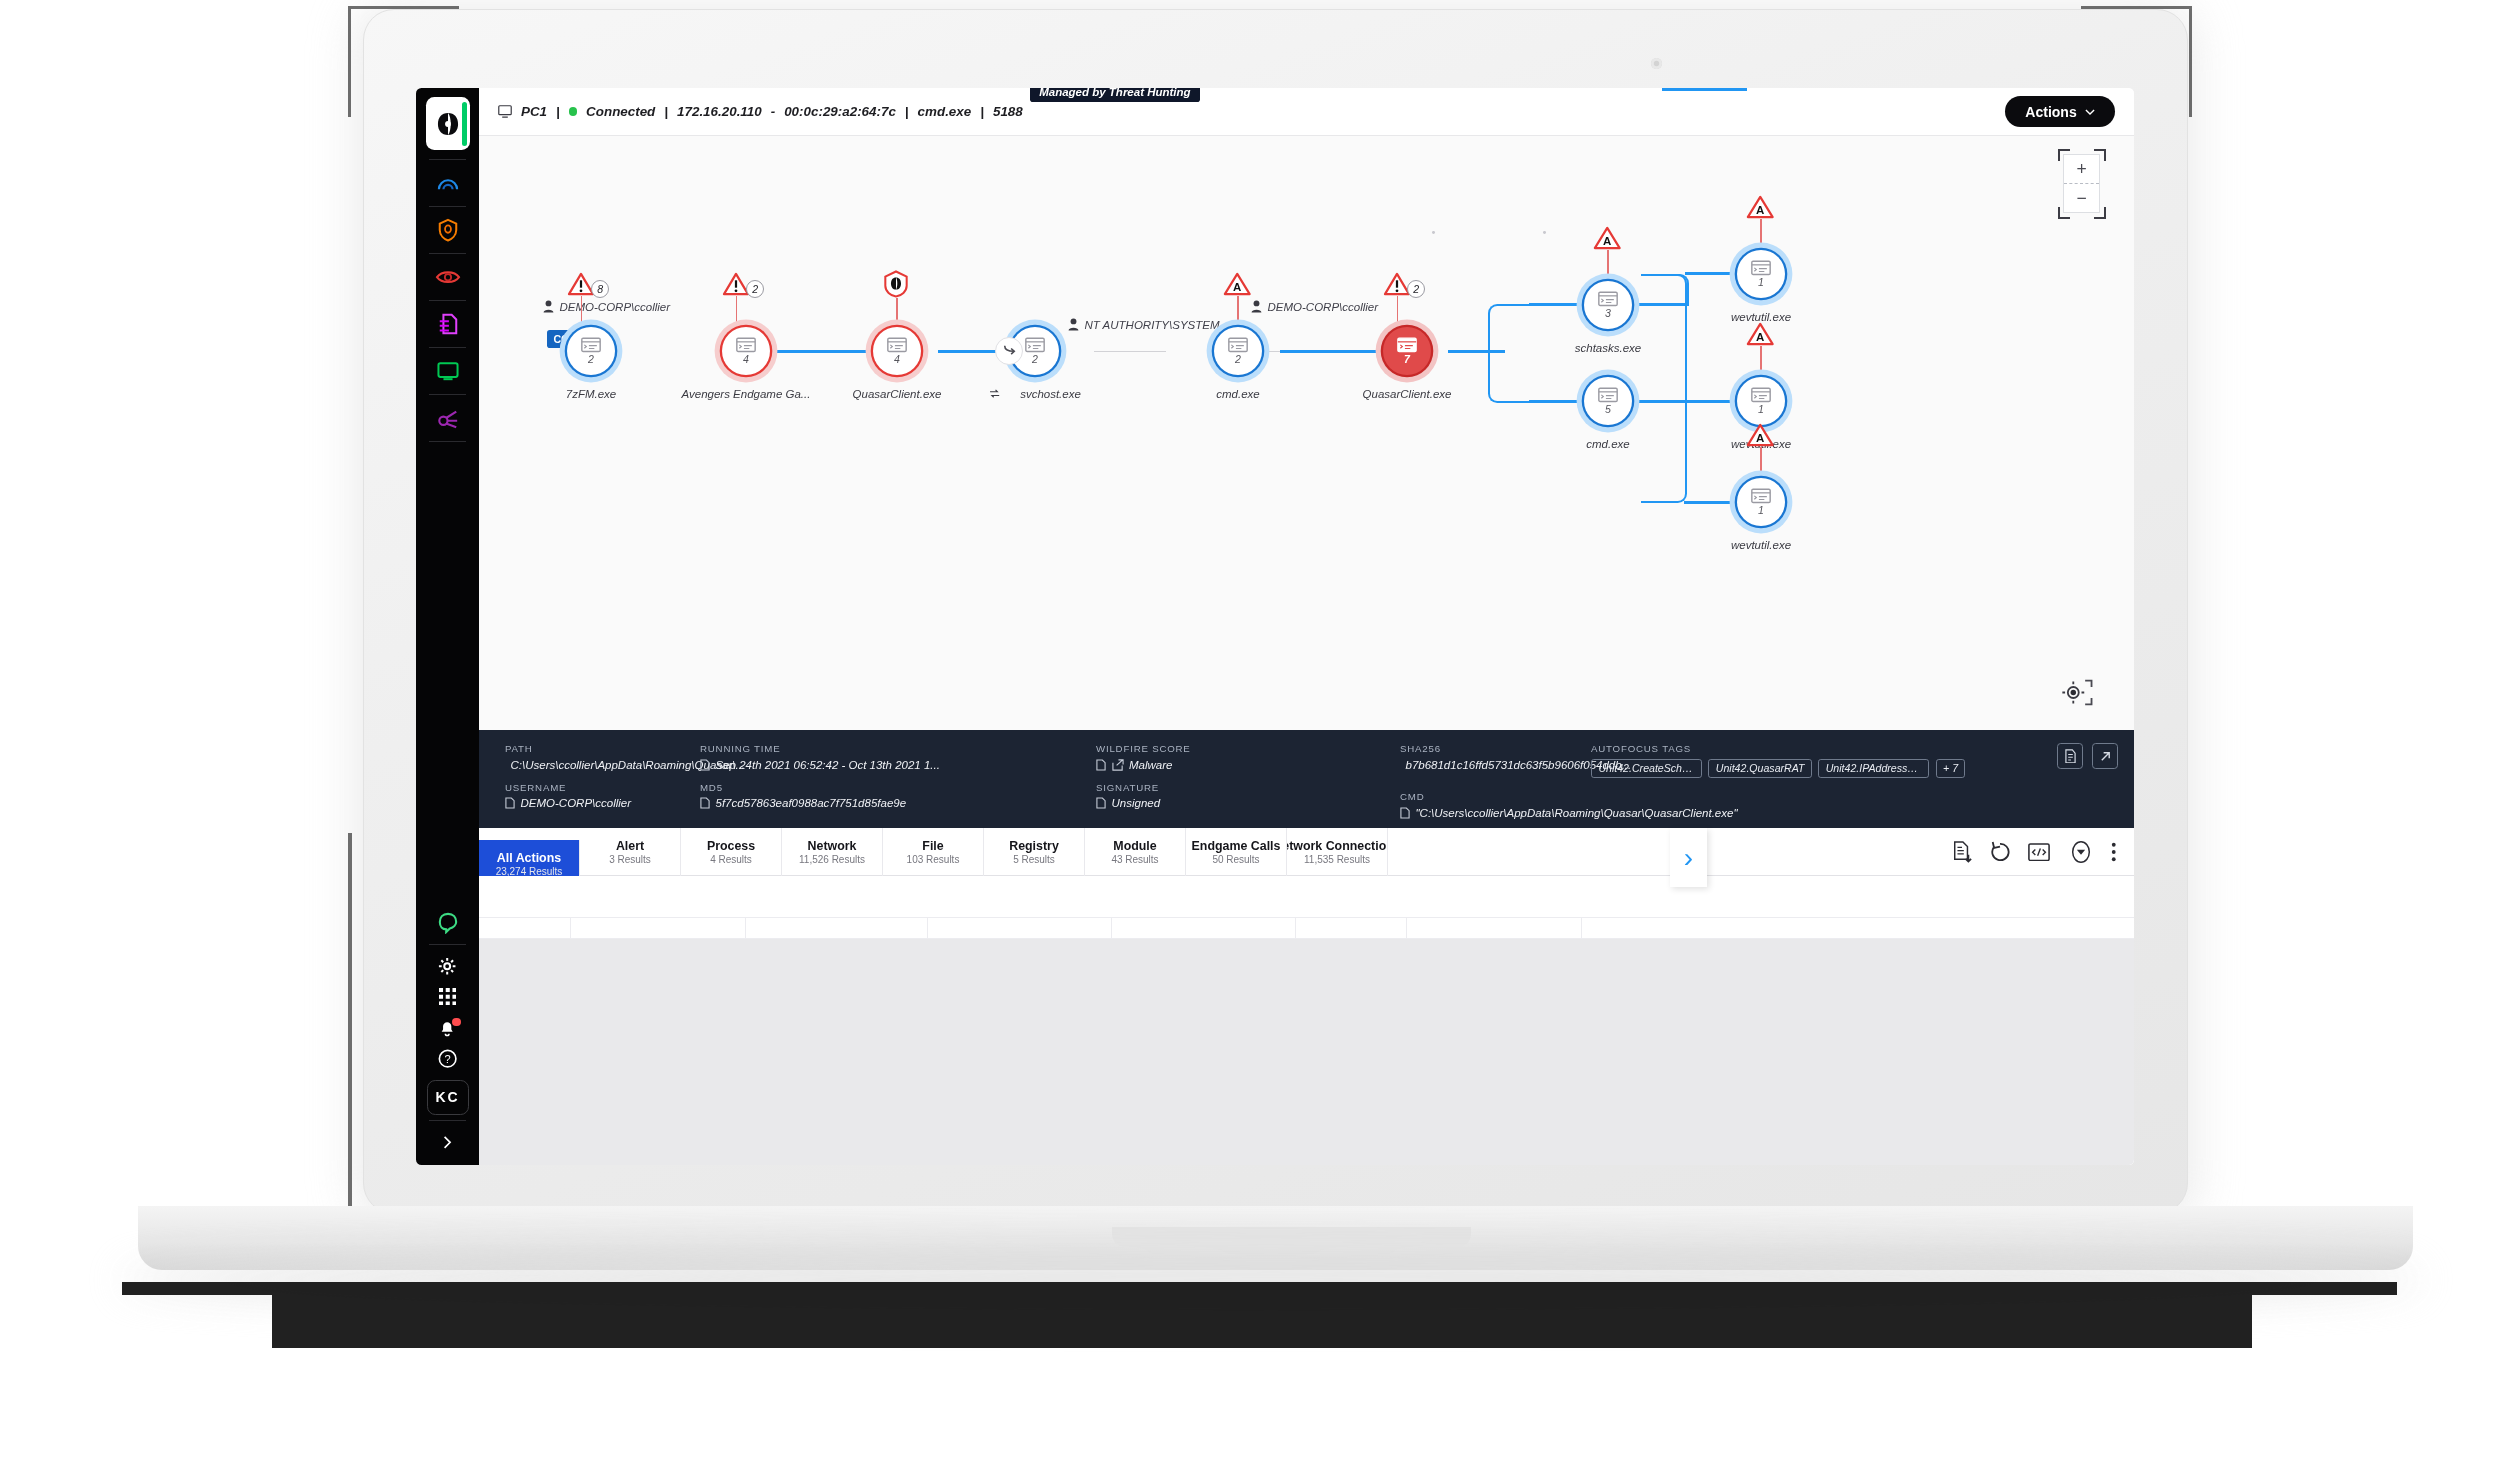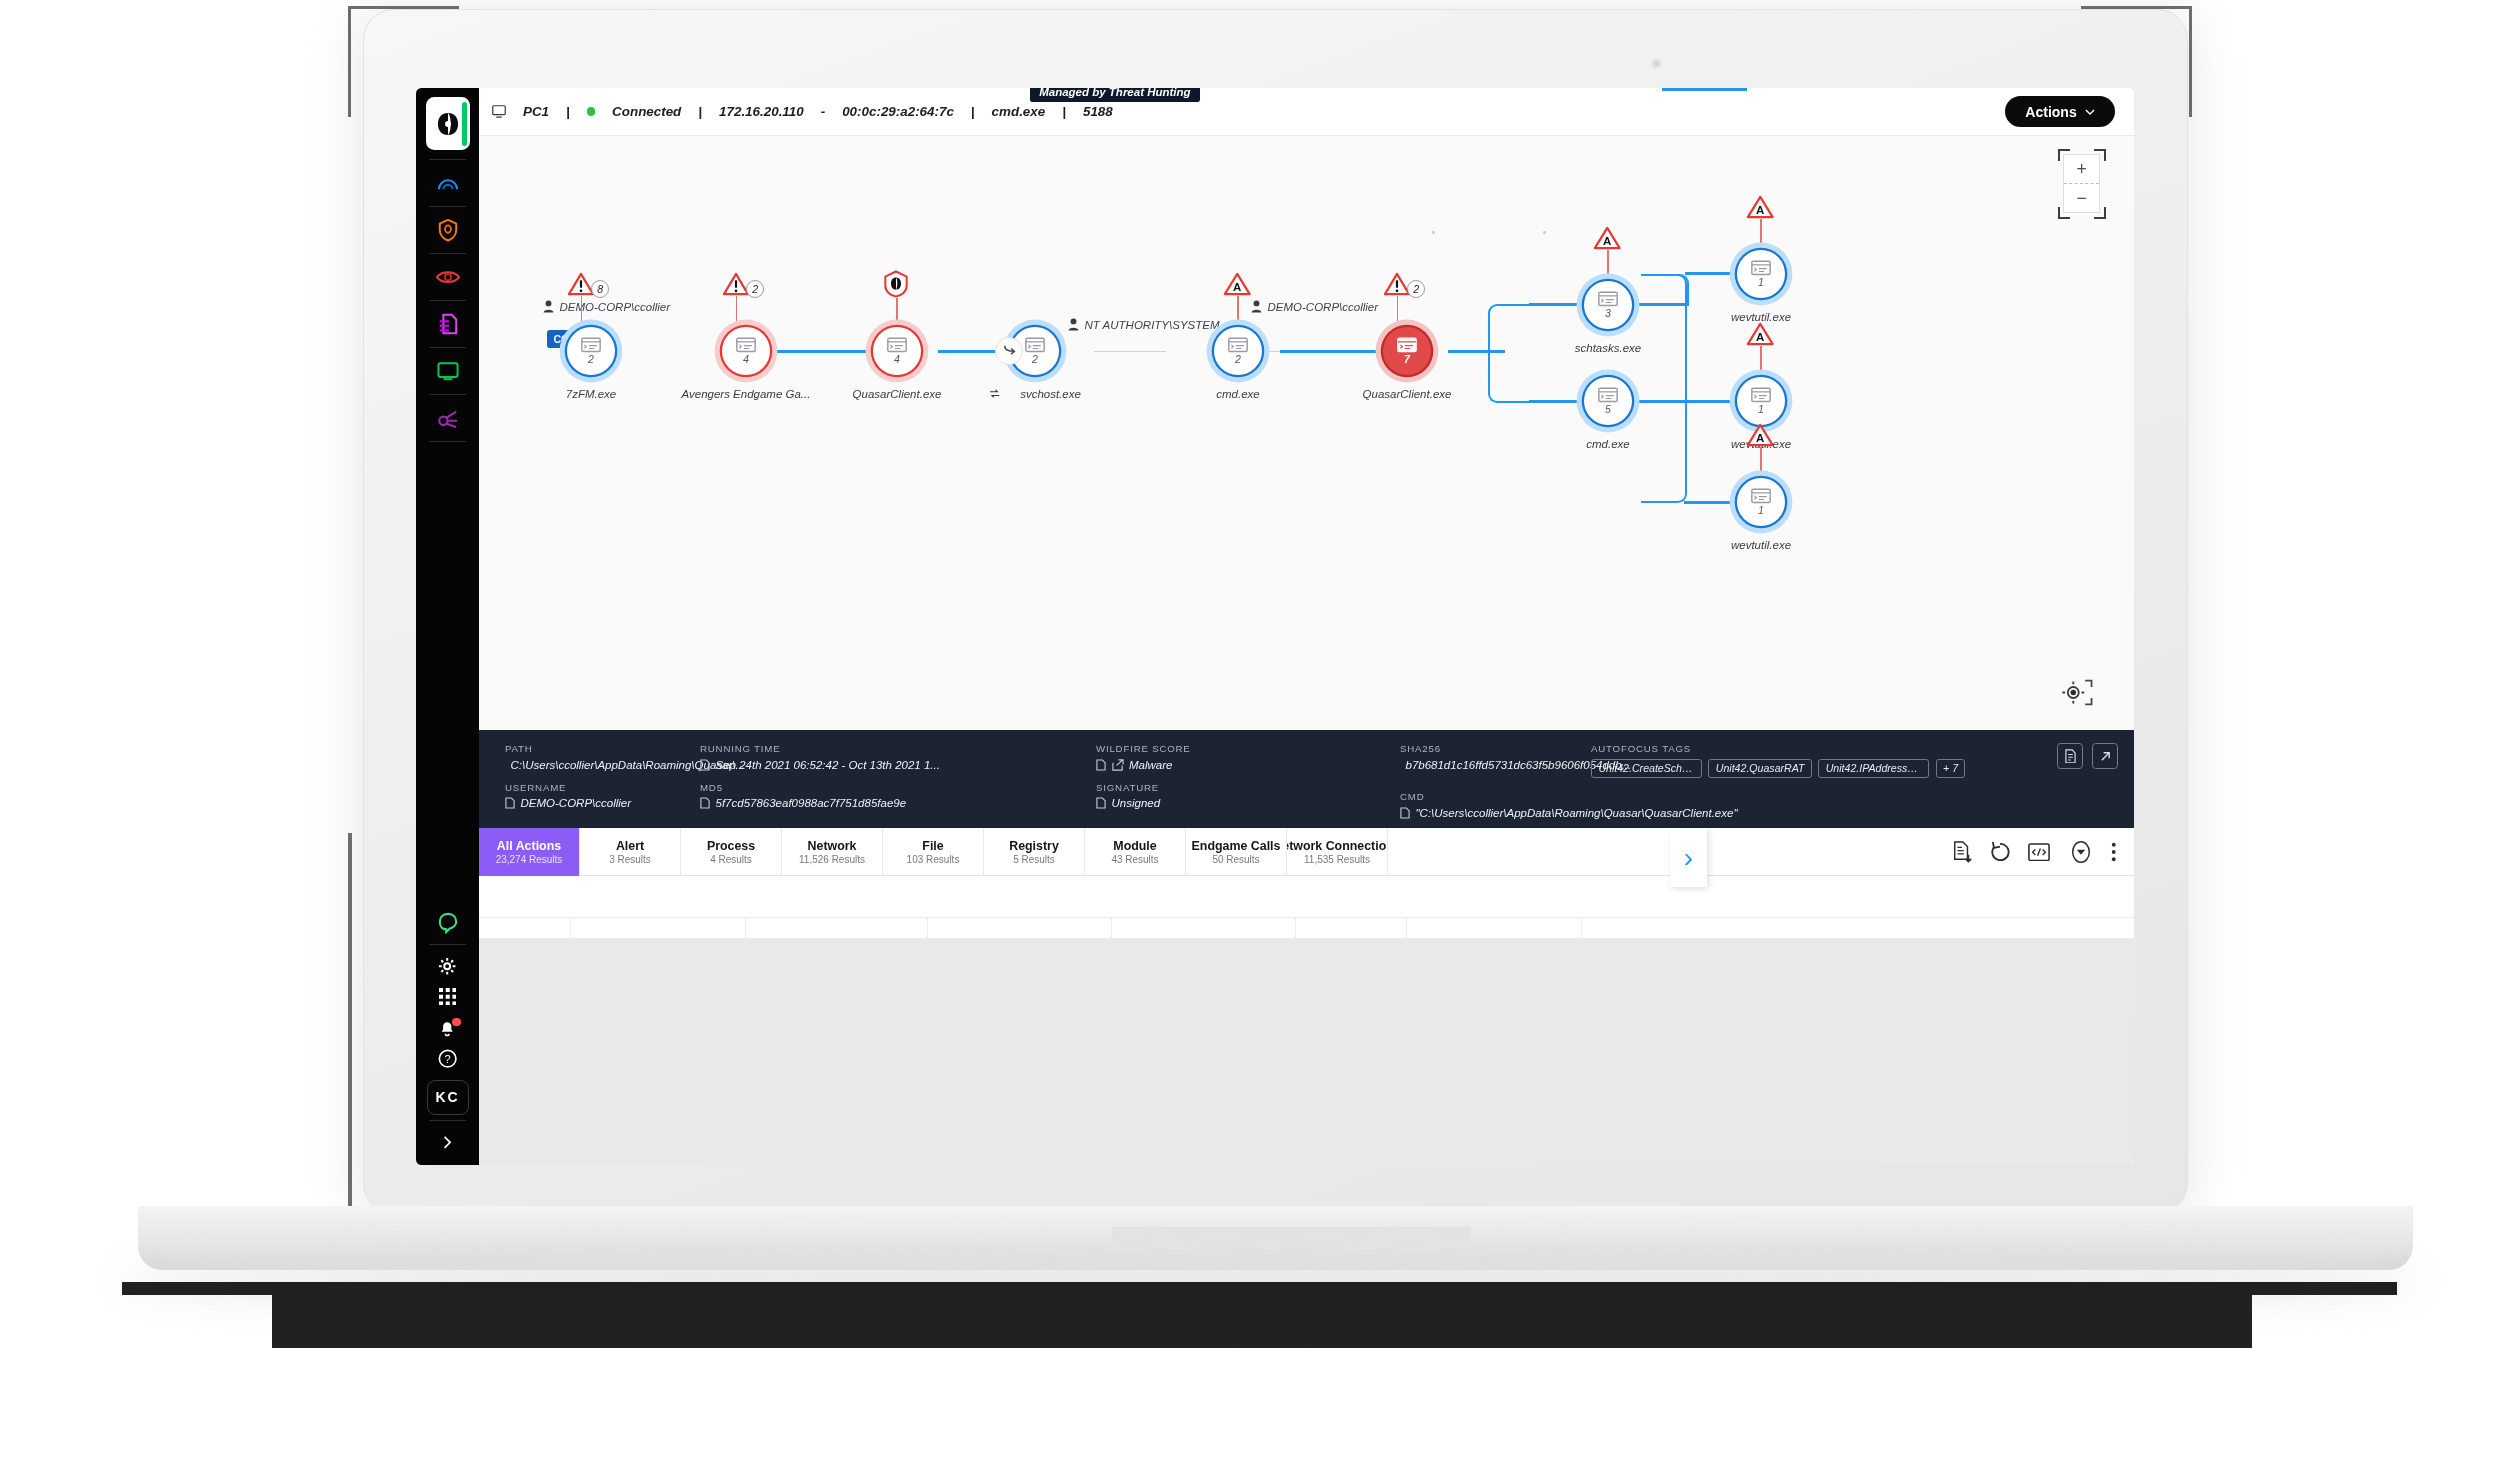--- a/index.html
+++ b/index.html
@@ -76,21 +76,21 @@
     align-items:center; justify-content:center; margin-top:5.5px;
   }
   .notif-dot{ position:absolute; right:11px; top:5.5px; width:8.3px; height:8.3px;
     border-radius:50%; background:#ff4d4f;}
 
   
   .topbar{
     position:absolute; left:63px; top:0; width:1656px; height:48px;
     background:#fff; border-bottom:0.9px solid #e8e8ea; display:flex; align-items:center;
   }
-  .host-line{ display:flex; align-items:center; gap:17px; margin-left:13px;
+  .host-line{ display:flex; align-items:center; gap:9px; margin-left:19px;
     font-size:13.4px; font-style:italic; color:#1e1e22; font-weight:600; white-space:nowrap;}
   .dot-green{ width:8.3px;height:8.3px;border-radius:50%;background:#27c24c; display:inline-block;}
   .managed-badge{
     position:absolute; left:551px; top:-5.5px; background:#0f172a; color:#fff;
     font-size:11.5px; font-style:italic; font-weight:700; padding:3.7px 9.2px; border-radius:2.8px;
     white-space:nowrap;
   }
   .tab-indicator{ position:absolute; left:1183px; top:0px; width:85px; height:2.8px; background:#2196f3;}
   .actions-btn{
     position:absolute; right:20px; top:8.3px; height:31px; background:#0b0b0e; color:#fff;
@@ -177,21 +177,21 @@
 
   
   .tabsbar{
     position:absolute; left:63px; top:740px; width:1656px; height:48px;
     background:#fff; border-bottom:0.9px solid #e2e2e6; display:flex;
   }
   .tab{
     width:101px; height:48px; border-right:0.9px solid #e9e9ed; display:flex;
     flex-direction:column; align-items:center; justify-content:center; cursor:pointer; gap:1.8px;
   }
-  .tab.active{ background:#8b5cf6; }
+  .tab.active{ background:#1d4ed8;margin-top:12px; }
   .tab-label{ font-size:12.4px; font-weight:700; color:#15151a; white-space:nowrap;}
   .tab.active .tab-label{ color:#fff;}
   .tab-sub{ font-size:10px; color:#77777f; white-space:nowrap;}
   .tab.active .tab-sub{ color:#e6e6ea;}
   .tab-next{
     position:absolute; left:1191px; top:0; width:37px; height:59px; background:#fff;
     display:flex; align-items:center; justify-content:center; color:#2196f3;
     font-size:28px; font-weight:300; box-shadow:1.8px 1.8px 6.4px rgba(0,0,0,.12); cursor:pointer; z-index:5;
   }
   .tab-tools{ position:absolute; right:18.4px; top:0; height:48px; display:flex;

